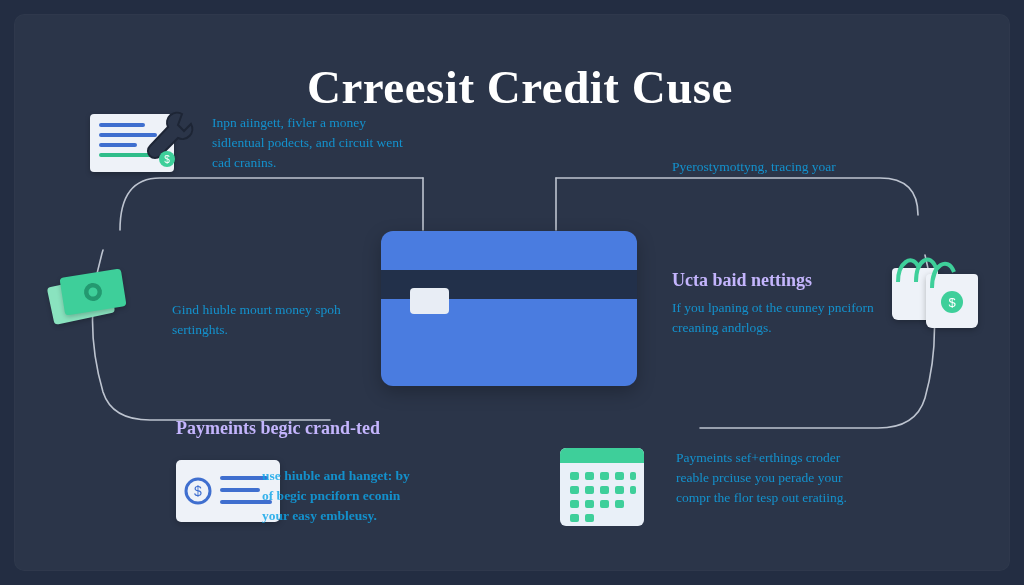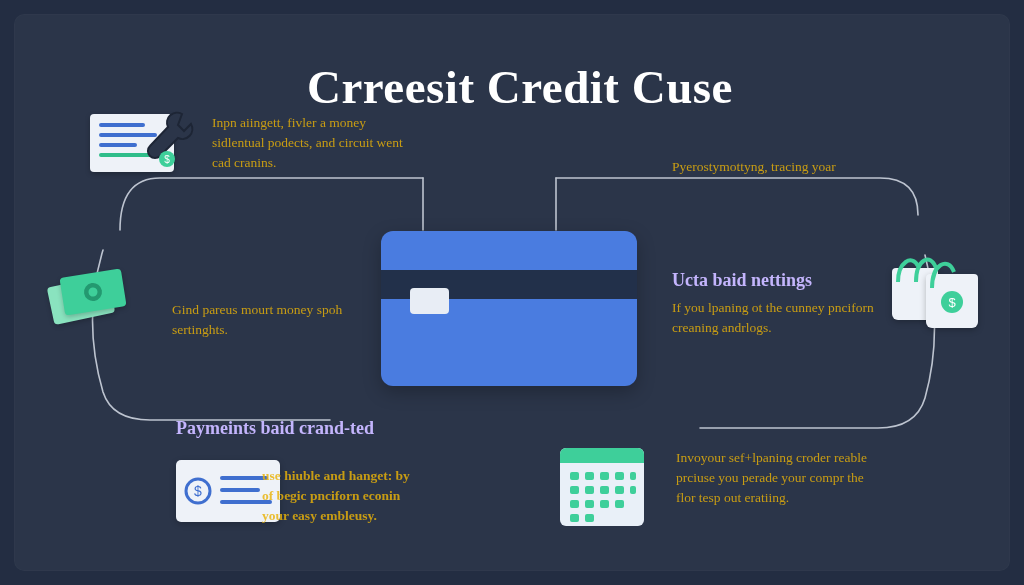--- a/index.html
+++ b/index.html
@@ -37,21 +37,21 @@
     font-family: "Liberation Serif", serif;
     font-size: 47px;
     font-weight: bold;
     letter-spacing: 0.5px;
     white-space: nowrap;
   }
 
   
   .blurb {
     position: absolute;
-    color: #eab308;
+    color: #0ea5e9;
     font-family: "Liberation Serif", serif;
     font-size: 13.5px;
     line-height: 20px;
     opacity: 0.82;
   }
   .heading {
     position: absolute;
     color: #c4b5fd;
     font-family: "Liberation Serif", serif;
     font-weight: bold;
@@ -226,21 +226,21 @@
   <div class="icon-wrap" style="left:48px; top:265px; width:98px; height:62px;">
     <div class="bill" style="left:2px; top:16px; transform:rotate(-12deg); background:#8ae3bf;"></div>
     <div class="bill" style="left:14px; top:8px; transform:rotate(-9deg);">
       <svg width="62" height="38" viewBox="0 0 62 38">
         <circle cx="31" cy="19" r="9" fill="#1f8f68" opacity="0.85"></circle>
         <circle cx="31" cy="19" r="4.5" fill="#3ecf9a"></circle>
       </svg>
     </div>
   </div>
 
-  <div class="blurb" style="left:172px; top:300px; width:200px;">Gind pareus mourt money spoh sertinghts.</div>
+  <div class="blurb" style="left:172px; top:300px; width:200px;">Gind hiuble mourt money spoh sertinghts.</div>
 
   <div class="card">
     <div class="card-stripe"></div>
     <div class="card-chip"></div>
   </div>
 
   <div class="icon-wrap" style="left:892px; top:248px; width:104px; height:86px;">
     <div class="bag" style="left:0px; top:20px;"></div>
     <div class="bag" style="left:34px; top:26px; width:52px; height:54px;">
       <svg width="52" height="54" viewBox="0 0 52 54">
@@ -263,21 +263,21 @@
       <svg width="104" height="62" viewBox="0 0 104 62">
         <circle cx="22" cy="31" r="12" fill="none" stroke="#3f6fcf" stroke-width="3"></circle>
         <text x="22" y="36" font-size="14" text-anchor="middle" fill="#3f6fcf" font-family="Liberation Sans, sans-serif">$</text>
       </svg>
       <div class="r-line" style="left:44px; top:16px; width:48px;"></div>
       <div class="r-line" style="left:44px; top:28px; width:40px;"></div>
       <div class="r-line" style="left:44px; top:40px; width:52px;"></div>
     </div>
   </div>
 
-  <div class="heading" style="left:176px; top:418px;">Paymeints baid crand-ted</div>
+  <div class="heading" style="left:176px; top:418px;">Paymeints begic crand-ted</div>
   <div class="blurb" style="left:262px; top:466px; width:152px;font-weight:bold;">use hiuble and hanget: by of begic pnciforn econin your easy embleusy.</div>
 
   <div class="icon-wrap" style="left:560px; top:448px; width:88px; height:82px;">
     <div class="cal">
       <div class="cal-head"></div>
       <div class="cal-dot" style="left:10px; top:24px;"></div>
       <div class="cal-dot" style="left:25px; top:24px;"></div>
       <div class="cal-dot" style="left:40px; top:24px;"></div>
       <div class="cal-dot" style="left:55px; top:24px;"></div>
       <div class="cal-dot" style="left:70px; top:24px; width:6px;"></div>
@@ -288,15 +288,15 @@
       <div class="cal-dot" style="left:70px; top:38px; width:6px;"></div>
       <div class="cal-dot" style="left:10px; top:52px;"></div>
       <div class="cal-dot" style="left:25px; top:52px;"></div>
       <div class="cal-dot" style="left:40px; top:52px;"></div>
       <div class="cal-dot" style="left:55px; top:52px;"></div>
       <div class="cal-dot" style="left:10px; top:66px;"></div>
       <div class="cal-dot" style="left:25px; top:66px;"></div>
     </div>
   </div>
 
-  <div class="blurb" style="left:676px; top:448px; width:196px;">Invoyour sef+lpaning croder reable prciuse you perade your compr the flor tesp out eratiing.</div>
+  <div class="blurb" style="left:676px; top:448px; width:196px;">Paymeints sef+erthings croder reable prciuse you perade your compr the flor tesp out eratiing.</div>
 
 </div>
 
 </body></html>

